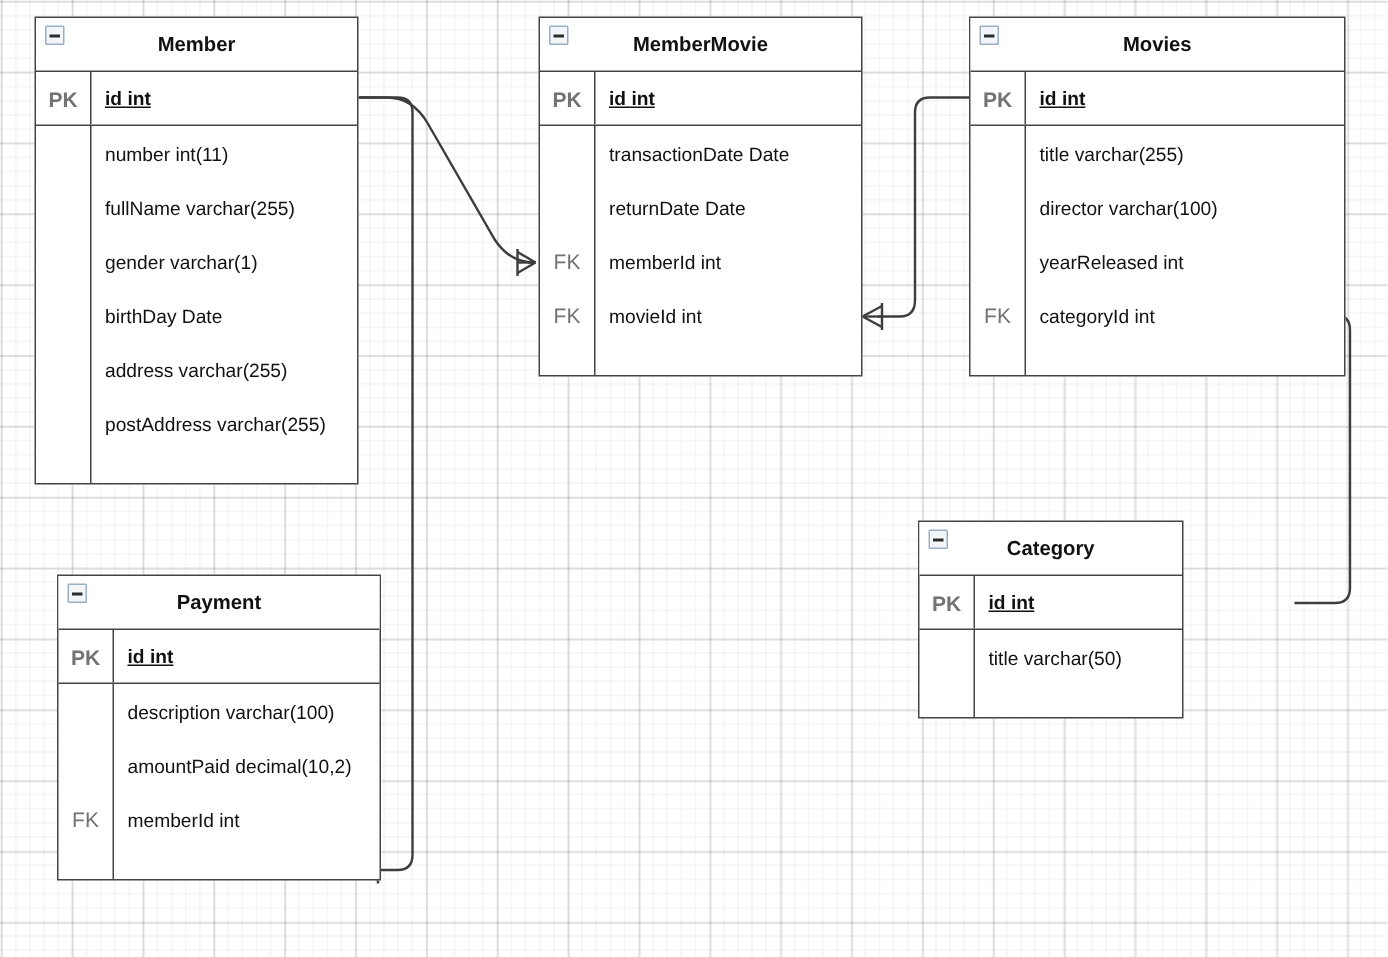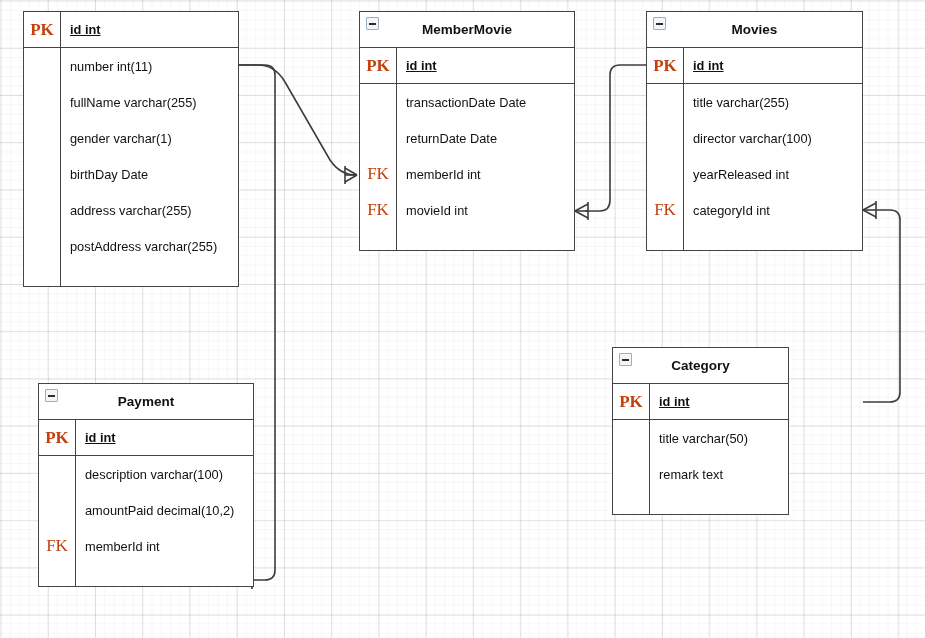--- a/index.html
+++ b/index.html
@@ -87,24 +87,23 @@
     height: 22px;
   }
   .key-cell {
     box-sizing: border-box;
     width: 37px;
     flex: 0 0 37px;
     height: 100%;
     display: flex;
     align-items: center;
     justify-content: center;
-    font-size: 17px;
-    color: #c2410c;
+    font-size: 14px;
+    color: #737373;
     border-right: 1.6px solid #444444;
-    font-family: Liberation Serif, serif;
   }
   .key-cell.bold { font-weight: bold; }
   .attr-cell {
     box-sizing: border-box;
     flex: 1 1 auto;
     height: 100%;
     display: flex;
     align-items: center;
     padding-left: 9px;
     font-size: 12.8px;
@@ -159,20 +158,21 @@
         <path d="M 863 210 L 876 217"></path>
         <path d="M 863 210 L 876 210"></path>
         <path d="M 876 201 L 876 219"></path>
       </g>
 
     </g>
   </svg>
 
   <div id="entity-layer">
       <div class="entity" style="left: 23px; top: 11px; width: 216px;">
+        <div class="entity-title"><span class="collapse-icon"></span><span>Member</span></div>
         <div class="row pk-row">
           <div class="key-cell bold">PK</div>
           <div class="attr-cell pk-text">id int</div>
         </div>
         <div class="row">
           <div class="key-cell"></div>
           <div class="attr-cell">number int(11)</div>
         </div>
         <div class="row">
           <div class="key-cell"></div>
@@ -219,21 +219,21 @@
         </div>
         <div class="row">
           <div class="key-cell">FK</div>
           <div class="attr-cell">movieId int</div>
         </div>
         <div class="row spacer">
           <div class="key-cell"></div>
           <div class="attr-cell"></div>
         </div>
       </div>
-      <div class="entity" style="left: 646px; top: 11px; width: 217px;">
+      <div class="entity" style="left: 646px; top: 11px; width: 251px;">
         <div class="entity-title"><span class="collapse-icon"></span><span>Movies</span></div>
         <div class="row pk-row">
           <div class="key-cell bold">PK</div>
           <div class="attr-cell pk-text">id int</div>
         </div>
         <div class="row">
           <div class="key-cell"></div>
           <div class="attr-cell">title varchar(255)</div>
         </div>
         <div class="row">
@@ -279,24 +279,20 @@
       <div class="entity" style="left: 612px; top: 347px; width: 177px;">
         <div class="entity-title"><span class="collapse-icon"></span><span>Category</span></div>
         <div class="row pk-row">
           <div class="key-cell bold">PK</div>
           <div class="attr-cell pk-text">id int</div>
         </div>
         <div class="row">
           <div class="key-cell"></div>
           <div class="attr-cell">title varchar(50)</div>
         </div>
-        <div class="row">
-          <div class="key-cell"></div>
-          <div class="attr-cell">remark text</div>
-        </div>
         <div class="row spacer">
           <div class="key-cell"></div>
           <div class="attr-cell"></div>
         </div>
       </div>
     </div>
 
 </div>
 
 </body></html>

